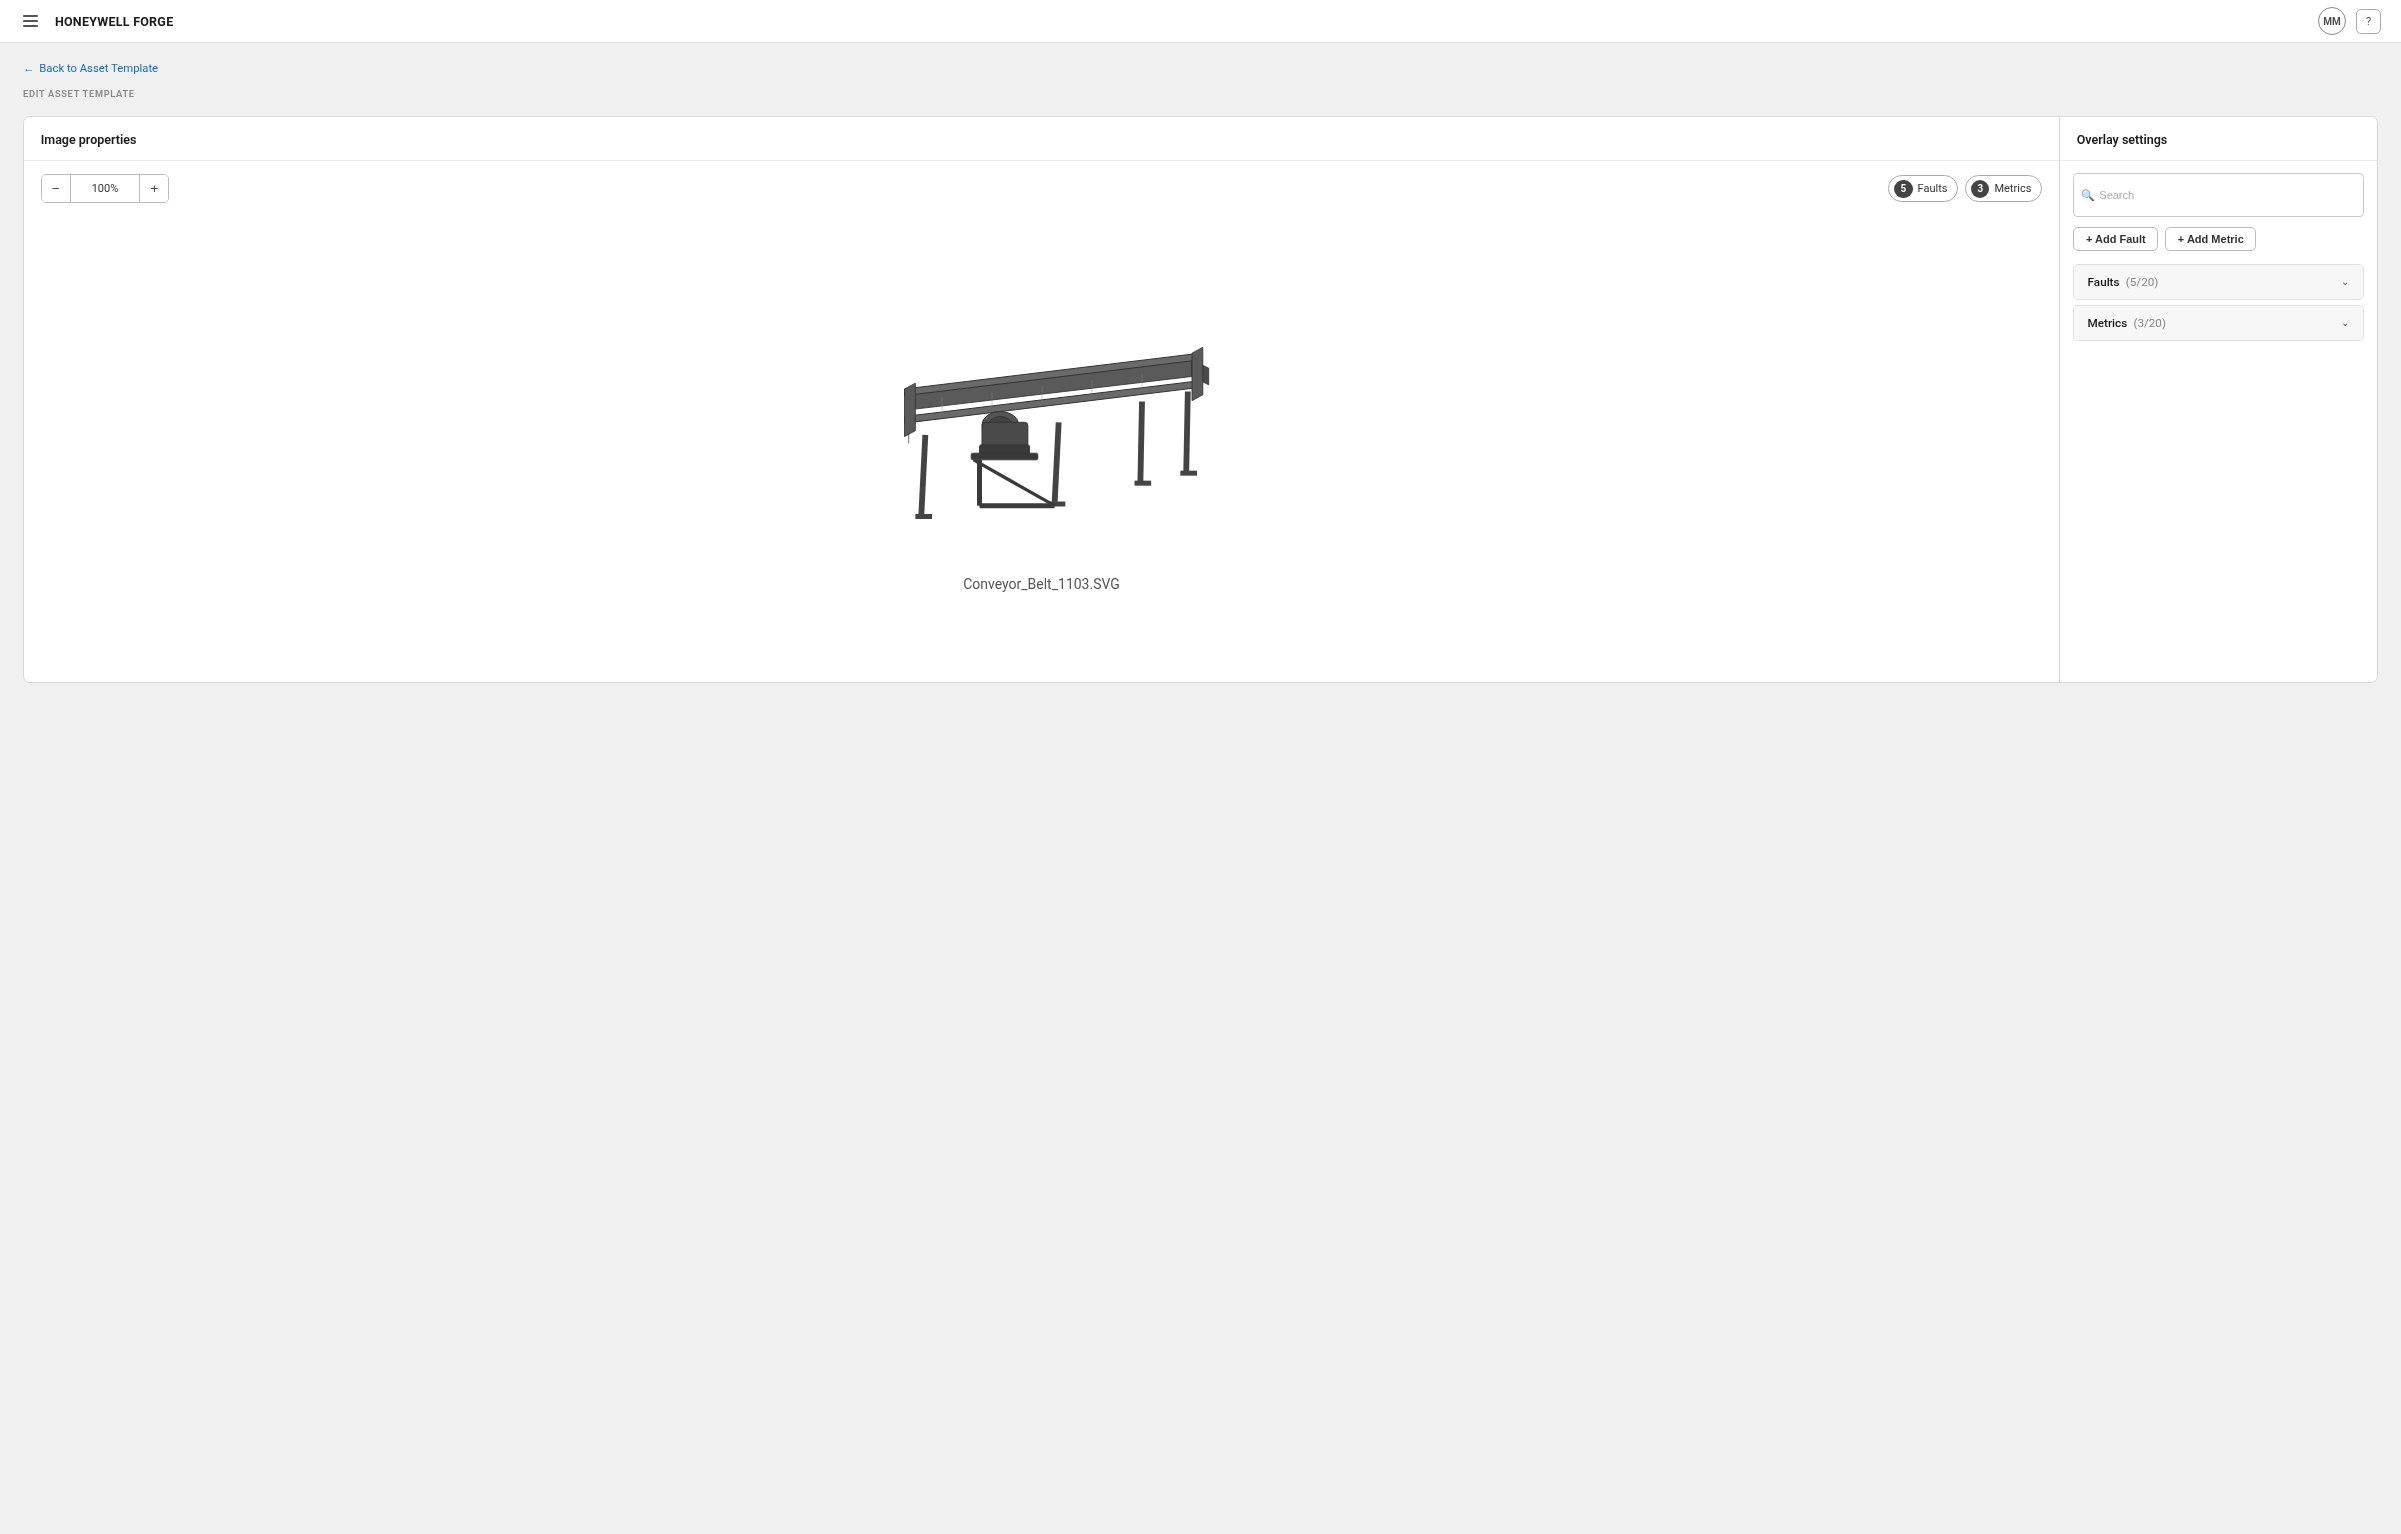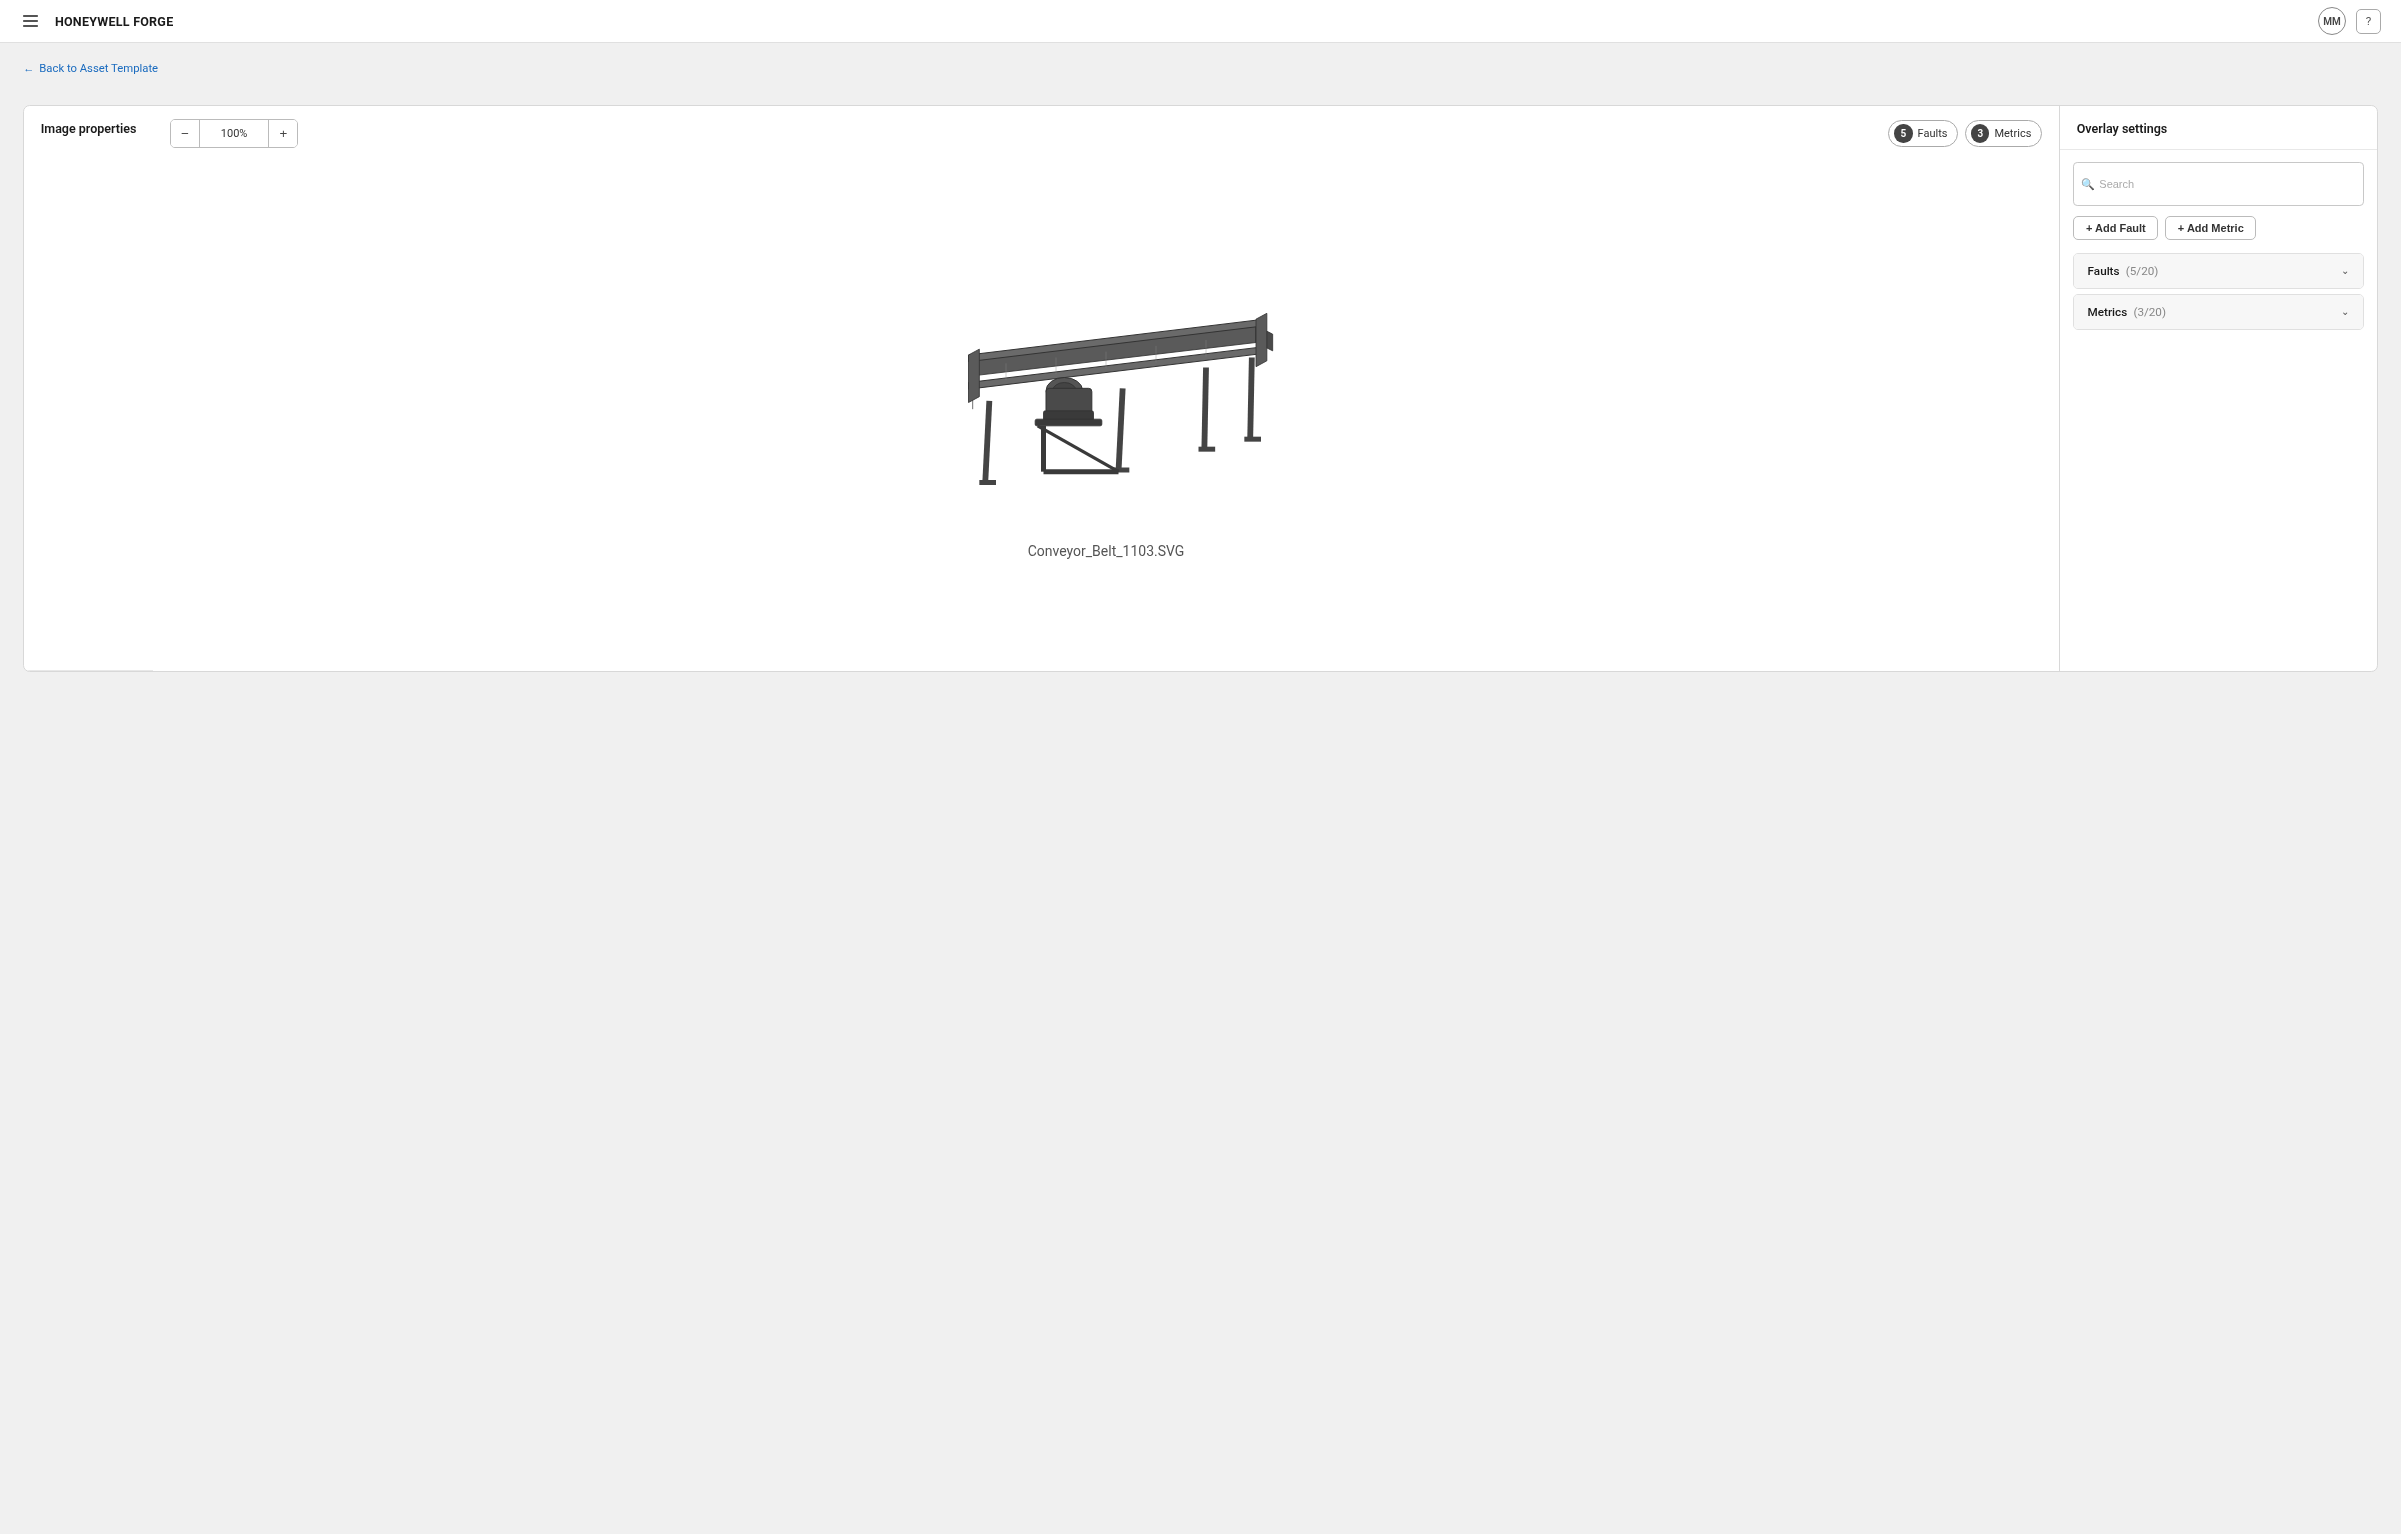--- a/index.html
+++ b/index.html
@@ -119,21 +119,21 @@
       border-radius: 6.7px;
       overflow: hidden;
       min-height: 567px;
     }
 
     
     .left-panel {
       flex: 1;
       border-right: 0.8px solid #d8d8d8;
       display: flex;
-      flex-direction: row;
+      flex-direction: column;
     }
     .panel-header {
       padding: 15px 16.7px 13.3px 16.7px;
       border-bottom: 0.8px solid #e8e8e8;
       font-size: 12.5px;
       font-weight: 600;
       color: #1a1a1a;
     }
     .panel-body {
       flex: 1;
@@ -341,20 +341,21 @@
 <div class="page-content">
 
   
   <a class="back-link">
     <span>←</span>
     <span>Back to Asset Template</span>
   </a>
 
   
   <div class="page-header">
+    <div class="page-header-sub">EDIT ASSET TEMPLATE</div>
   </div>
 
   
   <div class="card-container">
 
     <div class="left-panel">
       <div class="panel-header">Image properties</div>
       <div class="panel-body">
 
         <div class="zoom-row">

